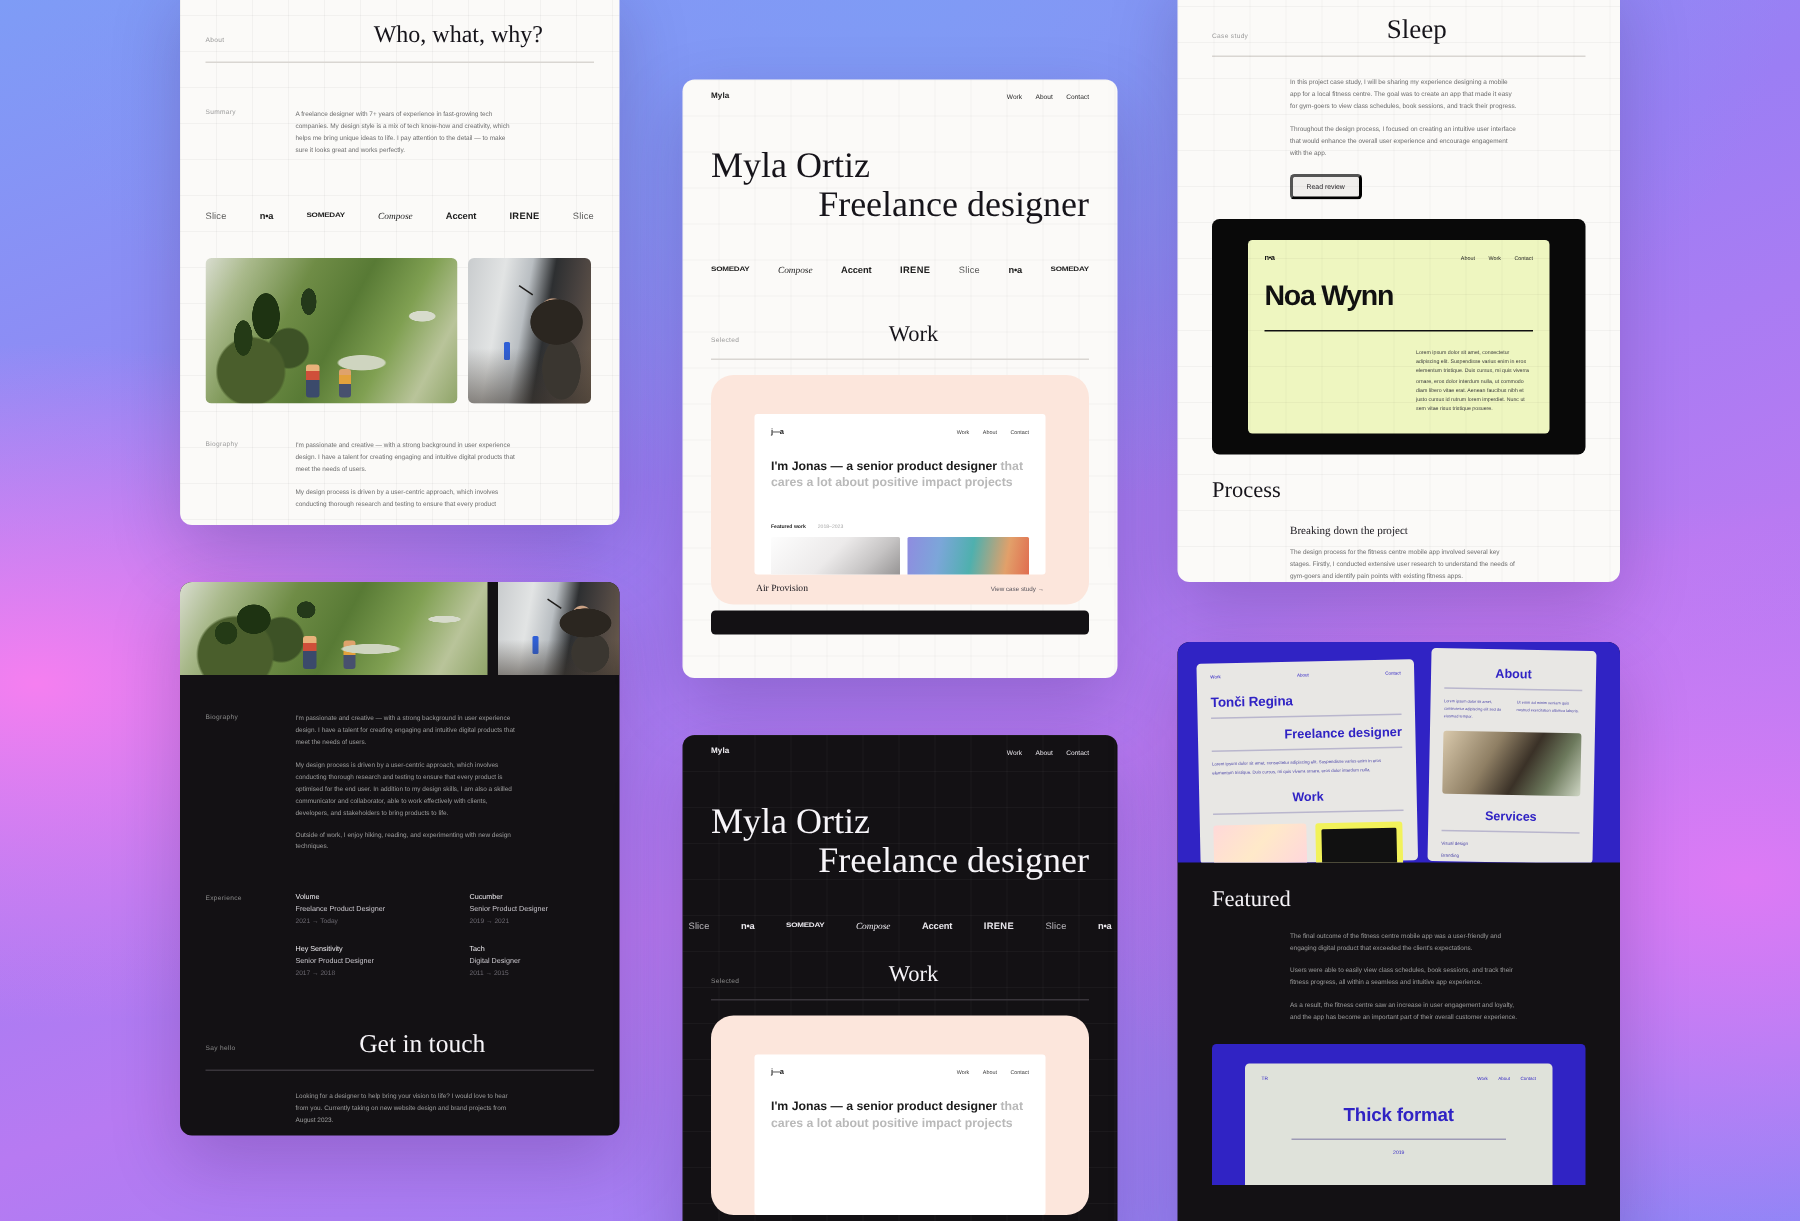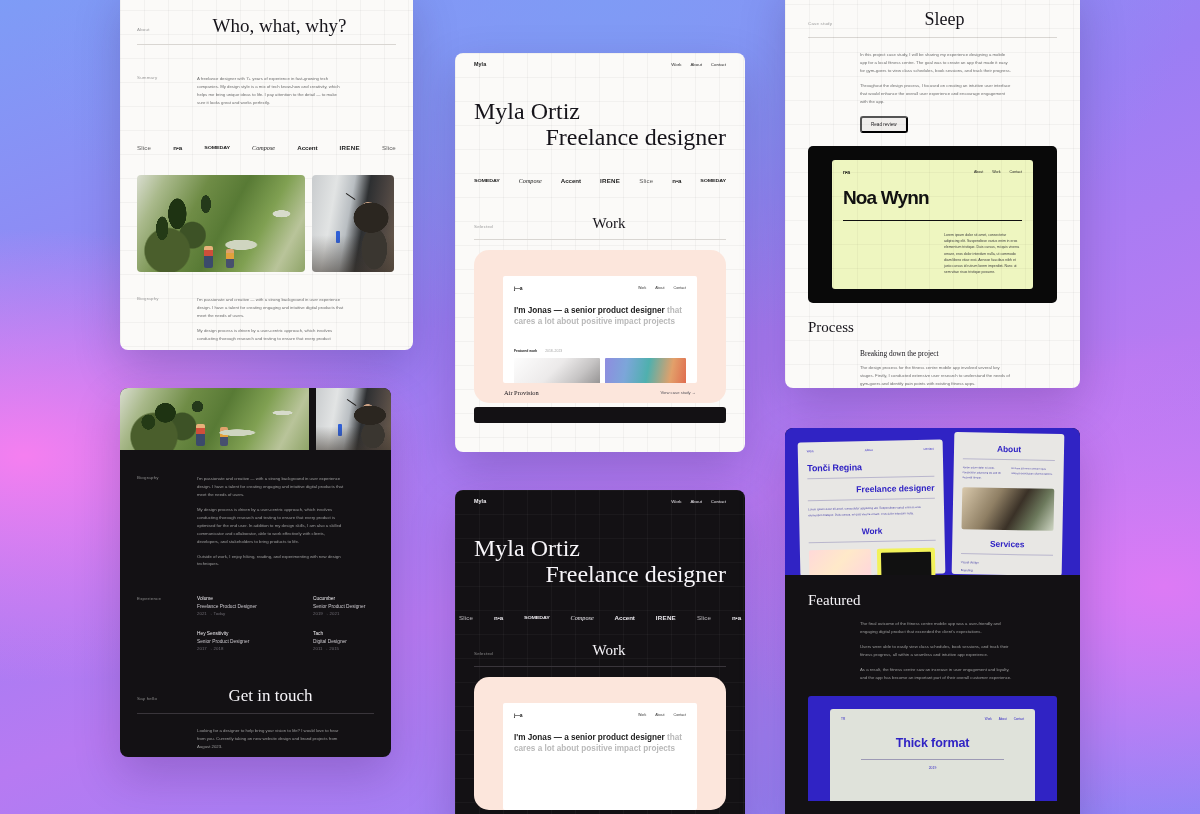--- a/index.html
+++ b/index.html
@@ -69,21 +69,21 @@
   .lg.f-compose{ font-family:"Liberation Serif",serif; font-style:italic; font-weight:400; }
   .lg.f-accent { font-weight:700; letter-spacing:-.01em; }
   .lg.f-irene  { font-weight:700; letter-spacing:.04em; }
 
   
   #card-about { left:120px; top:-14px; width:293px; height:364px; }
   .c1-pad { position:relative; padding:0 17px; }
 
   .c1-headrow { display:flex; align-items:flex-end; padding-top:30px; }
   .c1-headrow .lbl { width:60px; padding-bottom:3px; }
-  .c1-title { font-size:19px; line-height:1; color:#16141a; flex:1; text-align:center; padding-right:34px;}
+  .c1-title { font-size:16px; line-height:1; color:#16141a; flex:1; text-align:right; padding-right:34px;}
 
   .c1-sumrow { display:flex; margin-top:30px; }
   .c1-sumrow .lbl { width:60px; flex:none; }
   .c1-sumrow .para { width:148px; }
 
   .c1-logos { margin-top:37px; }
 
   .c1-photos { display:flex; gap:7px; margin-top:24px; }
   .photo { border-radius:4px; overflow:hidden; position:relative; }
   .photo-hike { width:168px; height:97px;
@@ -118,21 +118,21 @@
   }
   .photo-draw .pen { position:absolute; left:40%; top:22%; width:11px; height:1.4px; background:#1e1c1a; transform:rotate(34deg); }
   .photo-draw .marker { position:absolute; left:29%; top:58%; width:4px; height:12px; background:#2f5fd6; border-radius:1px; }
 
   .c1-biorow { display:flex; margin-top:24px; }
   .c1-biorow .lbl { width:60px; flex:none; }
   .c1-biorow .bio { width:148px; }
   .c1-biorow .bio p + p { margin-top:7px; }
 
   
-  #card-bio { left:120px; top:388px; width:271px; height:369px; }
+  #card-bio { left:120px; top:388px; width:293px; height:369px; }
   .c2-photos { display:flex; gap:7px; }
   .c2-photos .photo { border-radius:0; }
   .c2-pad { padding:0 17px; }
   .c2-row { display:flex; }
   .c2-row .lbl { width:60px; flex:none; }
   .c2-row .col { width:148px; }
   .c2-row .col p + p { margin-top:7px; }
 
   .exp-grid { display:flex; gap:26px; }
   .exp-col { width:90px; }
@@ -229,21 +229,21 @@
     background:linear-gradient(120deg,#d9c9ac 0%, #8f7f64 35%, #3a3127 58%, #6d7a5d 78%, #cfd6c4 100%); }
   .tr-services { text-align:center; font-size:8.4px; font-weight:700; color:#3023c4; margin-top:9px; }
   .tr-svc { margin-top:6px; }
   .tr-svc span { display:block; font-size:3px; color:#4a44a8; margin-top:4px; }
 
   .c6-pad { padding:0 23px; }
   .c6-outcome { font-size:15px; color:#f6f4f8; line-height:1; margin-top:18px; }
   .c6-body { margin-left:52px; width:152px; margin-top:12px; }
   .c6-body p + p { margin-top:7px; }
 
-  .thick-board { margin-top:14px; background:#3023c4; border-radius:3px 3px 0 0; padding:13px 22px 0; height:105px; overflow:hidden; }
+  .thick-board { margin-top:14px; background:#3023c4; border-radius:3px 3px 0 0; padding:13px 22px 0; height:94px; overflow:hidden; }
   .thick-screen { background:#dfe2da; border-radius:3px 3px 0 0; padding:8px 11px; height:100%; }
   .thick-nav { display:flex; justify-content:space-between; }
   .thick-nav .l { font-size:3.2px; color:#3023c4; }
   .thick-nav .r { display:flex; gap:7px; }
   .thick-nav .r span { font-size:3px; color:#3023c4; }
   .thick-h { text-align:center; font-size:12.5px; font-weight:700; color:#3023c4; margin-top:15px; letter-spacing:-.01em; }
   .thick-rule { height:1px; background:#9d9ab5; margin-top:9px; width:78%; margin-left:auto; margin-right:auto; }
   .thick-year { text-align:center; font-size:3.4px; color:#3023c4; margin-top:6px; }
 </style>
 </head>

